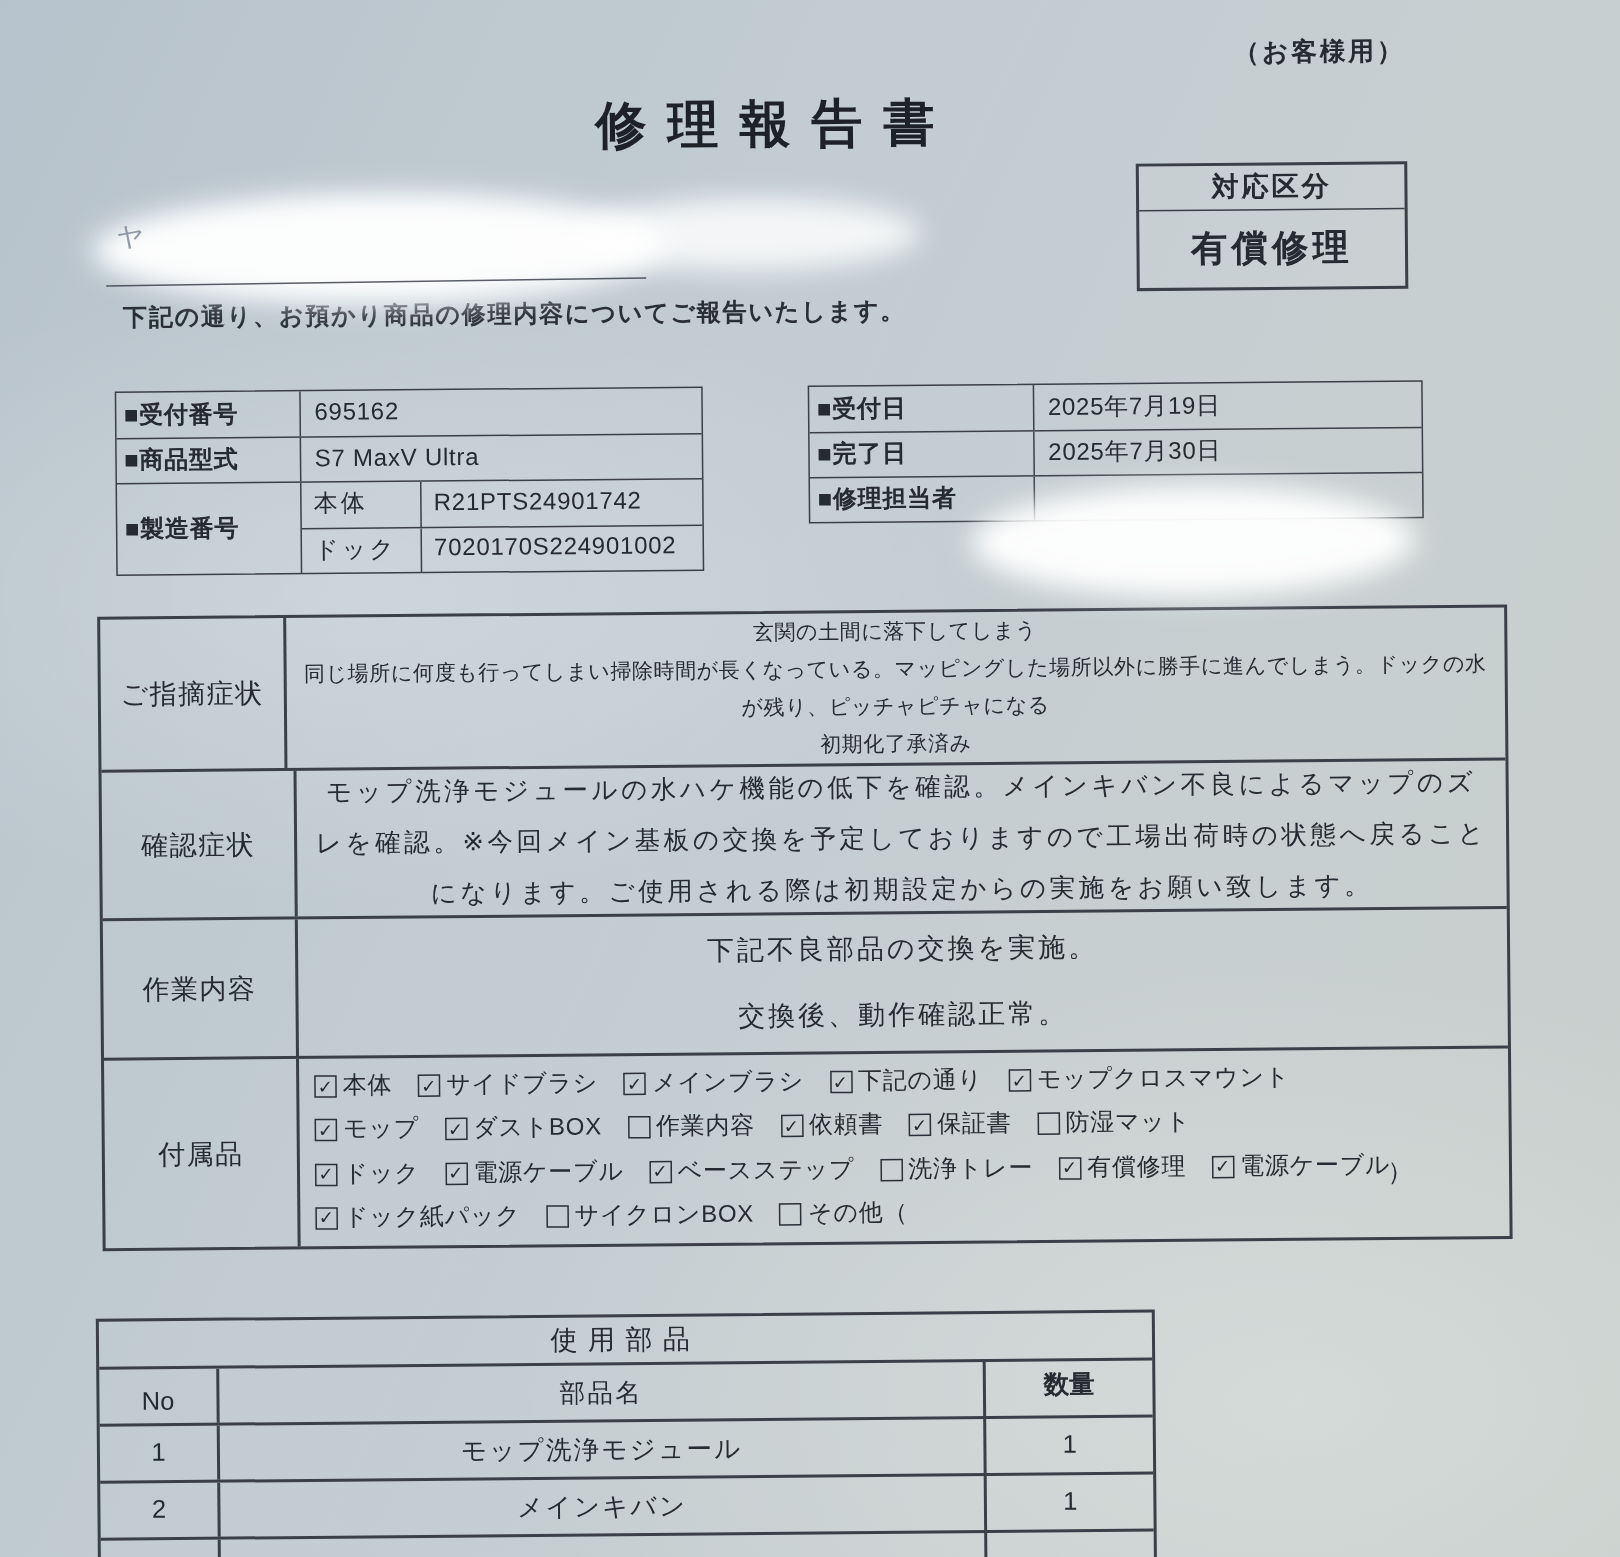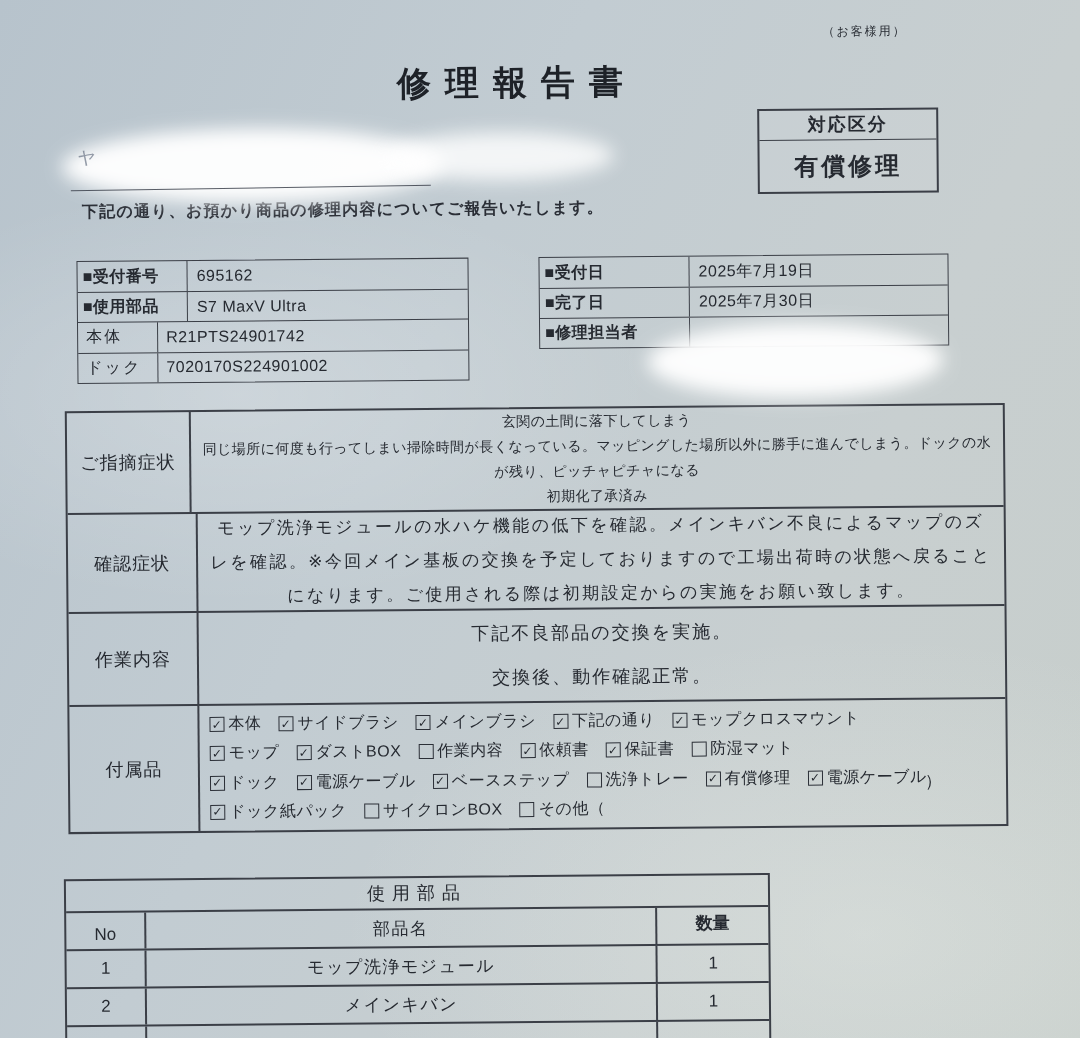--- a/index.html
+++ b/index.html
@@ -13,21 +13,21 @@
     font-family:"Liberation Sans","DejaVu Sans",sans-serif;
     color:var(--ink);
     background:
       radial-gradient(ellipse 600px 300px at 22% 38%, rgba(255,255,255,0.22), rgba(255,255,255,0) 70%),
       radial-gradient(ellipse 700px 400px at 80% 90%, rgba(236,240,234,0.35), rgba(255,255,255,0) 75%),
       linear-gradient(115deg,#b7c3cc 0%,#c2ccd2 38%,#c8cfd0 70%,#c7cecb 100%);
   }
   .paper{position:absolute;inset:0;overflow:hidden;}
   .content{position:absolute;inset:0;transform:rotate(-0.5deg);transform-origin:50% 42%;}
 
-  .corner-note{position:absolute;left:826px;top:26px;font-size:12px;letter-spacing:2px;font-weight:normal;}
+  .corner-note{position:absolute;left:826px;top:26px;font-size:17px;letter-spacing:2px;font-weight:bold;}
   .title{position:absolute;left:290px;top:60px;width:460px;text-align:center;
          font-size:34px;font-weight:bold;letter-spacing:14px;color:#1e2228;}
 
   .response-box{position:absolute;left:760px;top:111px;width:181px;border:2px solid var(--line);background:rgba(255,255,255,0.06);}
   .response-header{height:30px;line-height:29px;text-align:center;font-size:18px;font-weight:bold;
                    border-bottom:1.8px solid var(--line);letter-spacing:2px;}
   .response-value{height:51px;line-height:51px;text-align:center;font-size:24px;font-weight:bold;letter-spacing:3px;}
 
   .blob{position:absolute;background:#ffffff;border-radius:50%;filter:blur(9px);z-index:6;}
   .blob-name-1{left:64px;top:126px;width:382px;height:74px;opacity:0.97;}
@@ -35,21 +35,21 @@
   .blob-staff{left:648px;top:326px;width:296px;height:74px;opacity:0.96;}
   .name-underline{position:absolute;left:73px;top:185px;width:360px;height:0;
                   border-top:1.7px solid rgba(45,50,62,0.78);transform:rotate(-0.35deg);z-index:7;}
   .name-hint{position:absolute;left:80px;top:142px;font-size:18px;color:rgba(66,78,100,0.55);z-index:7;}
 
   .intro{position:absolute;left:84px;top:198px;font-size:16px;letter-spacing:1.2px;font-weight:bold;color:#2a2e36;}
 
   .info-table{position:absolute;border:1.8px solid var(--line);font-size:16px;}
   .it-row{display:flex;border-top:1.8px solid var(--line);}
   .it-row:first-child{border-top:none;}
-  .it-label{width:110px;border-right:1.8px solid var(--line);padding-left:5px;display:flex;align-items:center;font-weight:bold;letter-spacing:0.5px;}
+  .it-label{width:123px;border-right:1.8px solid var(--line);padding-left:5px;display:flex;align-items:center;font-weight:bold;letter-spacing:0.5px;}
   .it-value{flex:1;padding-left:9px;display:flex;align-items:center;letter-spacing:0.5px;}
   .info-left{left:78px;top:257px;width:392px;}
   .info-left .it-row{height:30px;}
   .info-left .serial-row{height:61px;}
   .serial-right{flex:1;display:flex;flex-direction:column;}
   .serial-sub{display:flex;flex:1;}
   .serial-sub + .serial-sub{border-top:1.8px solid var(--line);}
   .serial-sub .sub-name{width:80px;border-right:1.8px solid var(--line);padding-left:8px;display:flex;align-items:center;letter-spacing:2px;}
   .serial-sub .sub-value{flex:1;padding-left:8px;display:flex;align-items:center;letter-spacing:0.5px;}
   .info-right{left:540px;top:257px;width:410px;}
@@ -106,24 +106,25 @@
     <div class="name-underline"></div>
 
     <div class="intro">下記の通り、お預かり商品の修理内容についてご報告いたします。</div>
 
     <div class="info-table info-left">
       <div class="it-row">
         <div class="it-label">■受付番号</div>
         <div class="it-value">695162</div>
       </div>
       <div class="it-row">
-        <div class="it-label">■使用部品</div>
+        <div class="it-label">■商品型式</div>
         <div class="it-value">S7 MaxV Ultra</div>
       </div>
       <div class="it-row serial-row">
+        <div class="it-label">■製造番号</div>
         <div class="serial-right">
           <div class="serial-sub">
             <div class="sub-name">本体</div>
             <div class="sub-value">R21PTS24901742</div>
           </div>
           <div class="serial-sub">
             <div class="sub-name">ドック</div>
             <div class="sub-value">7020170S224901002</div>
           </div>
         </div>

